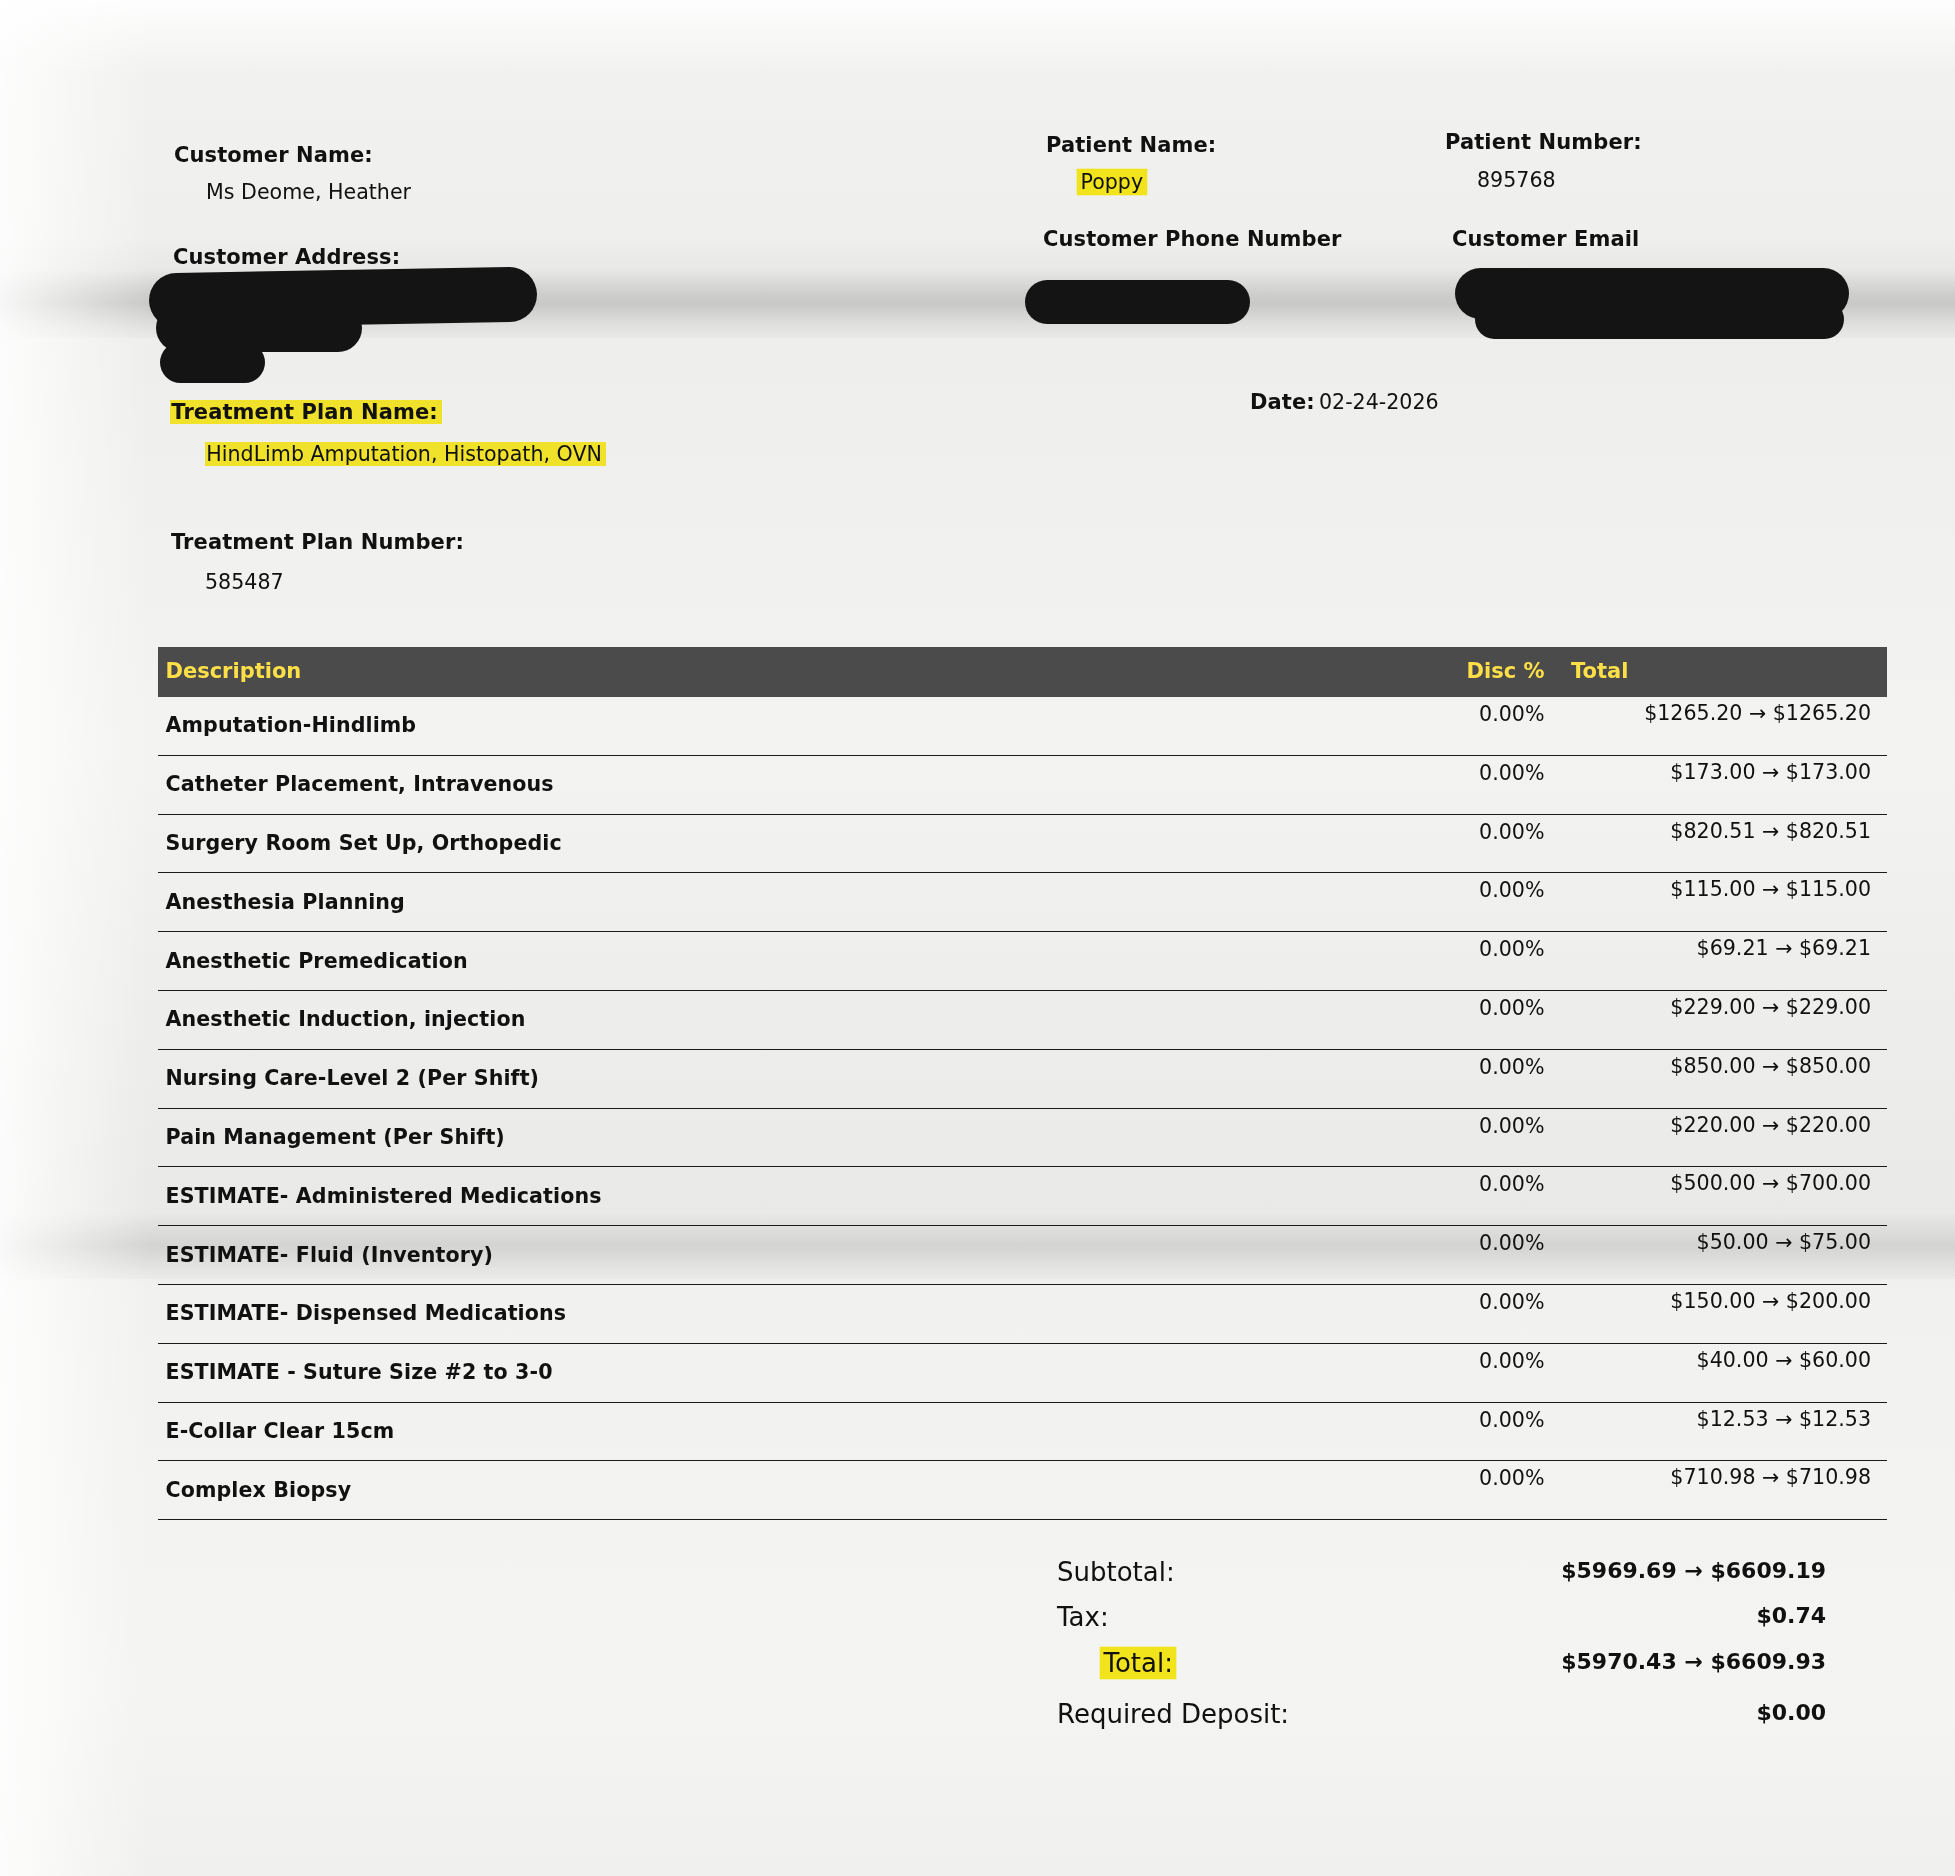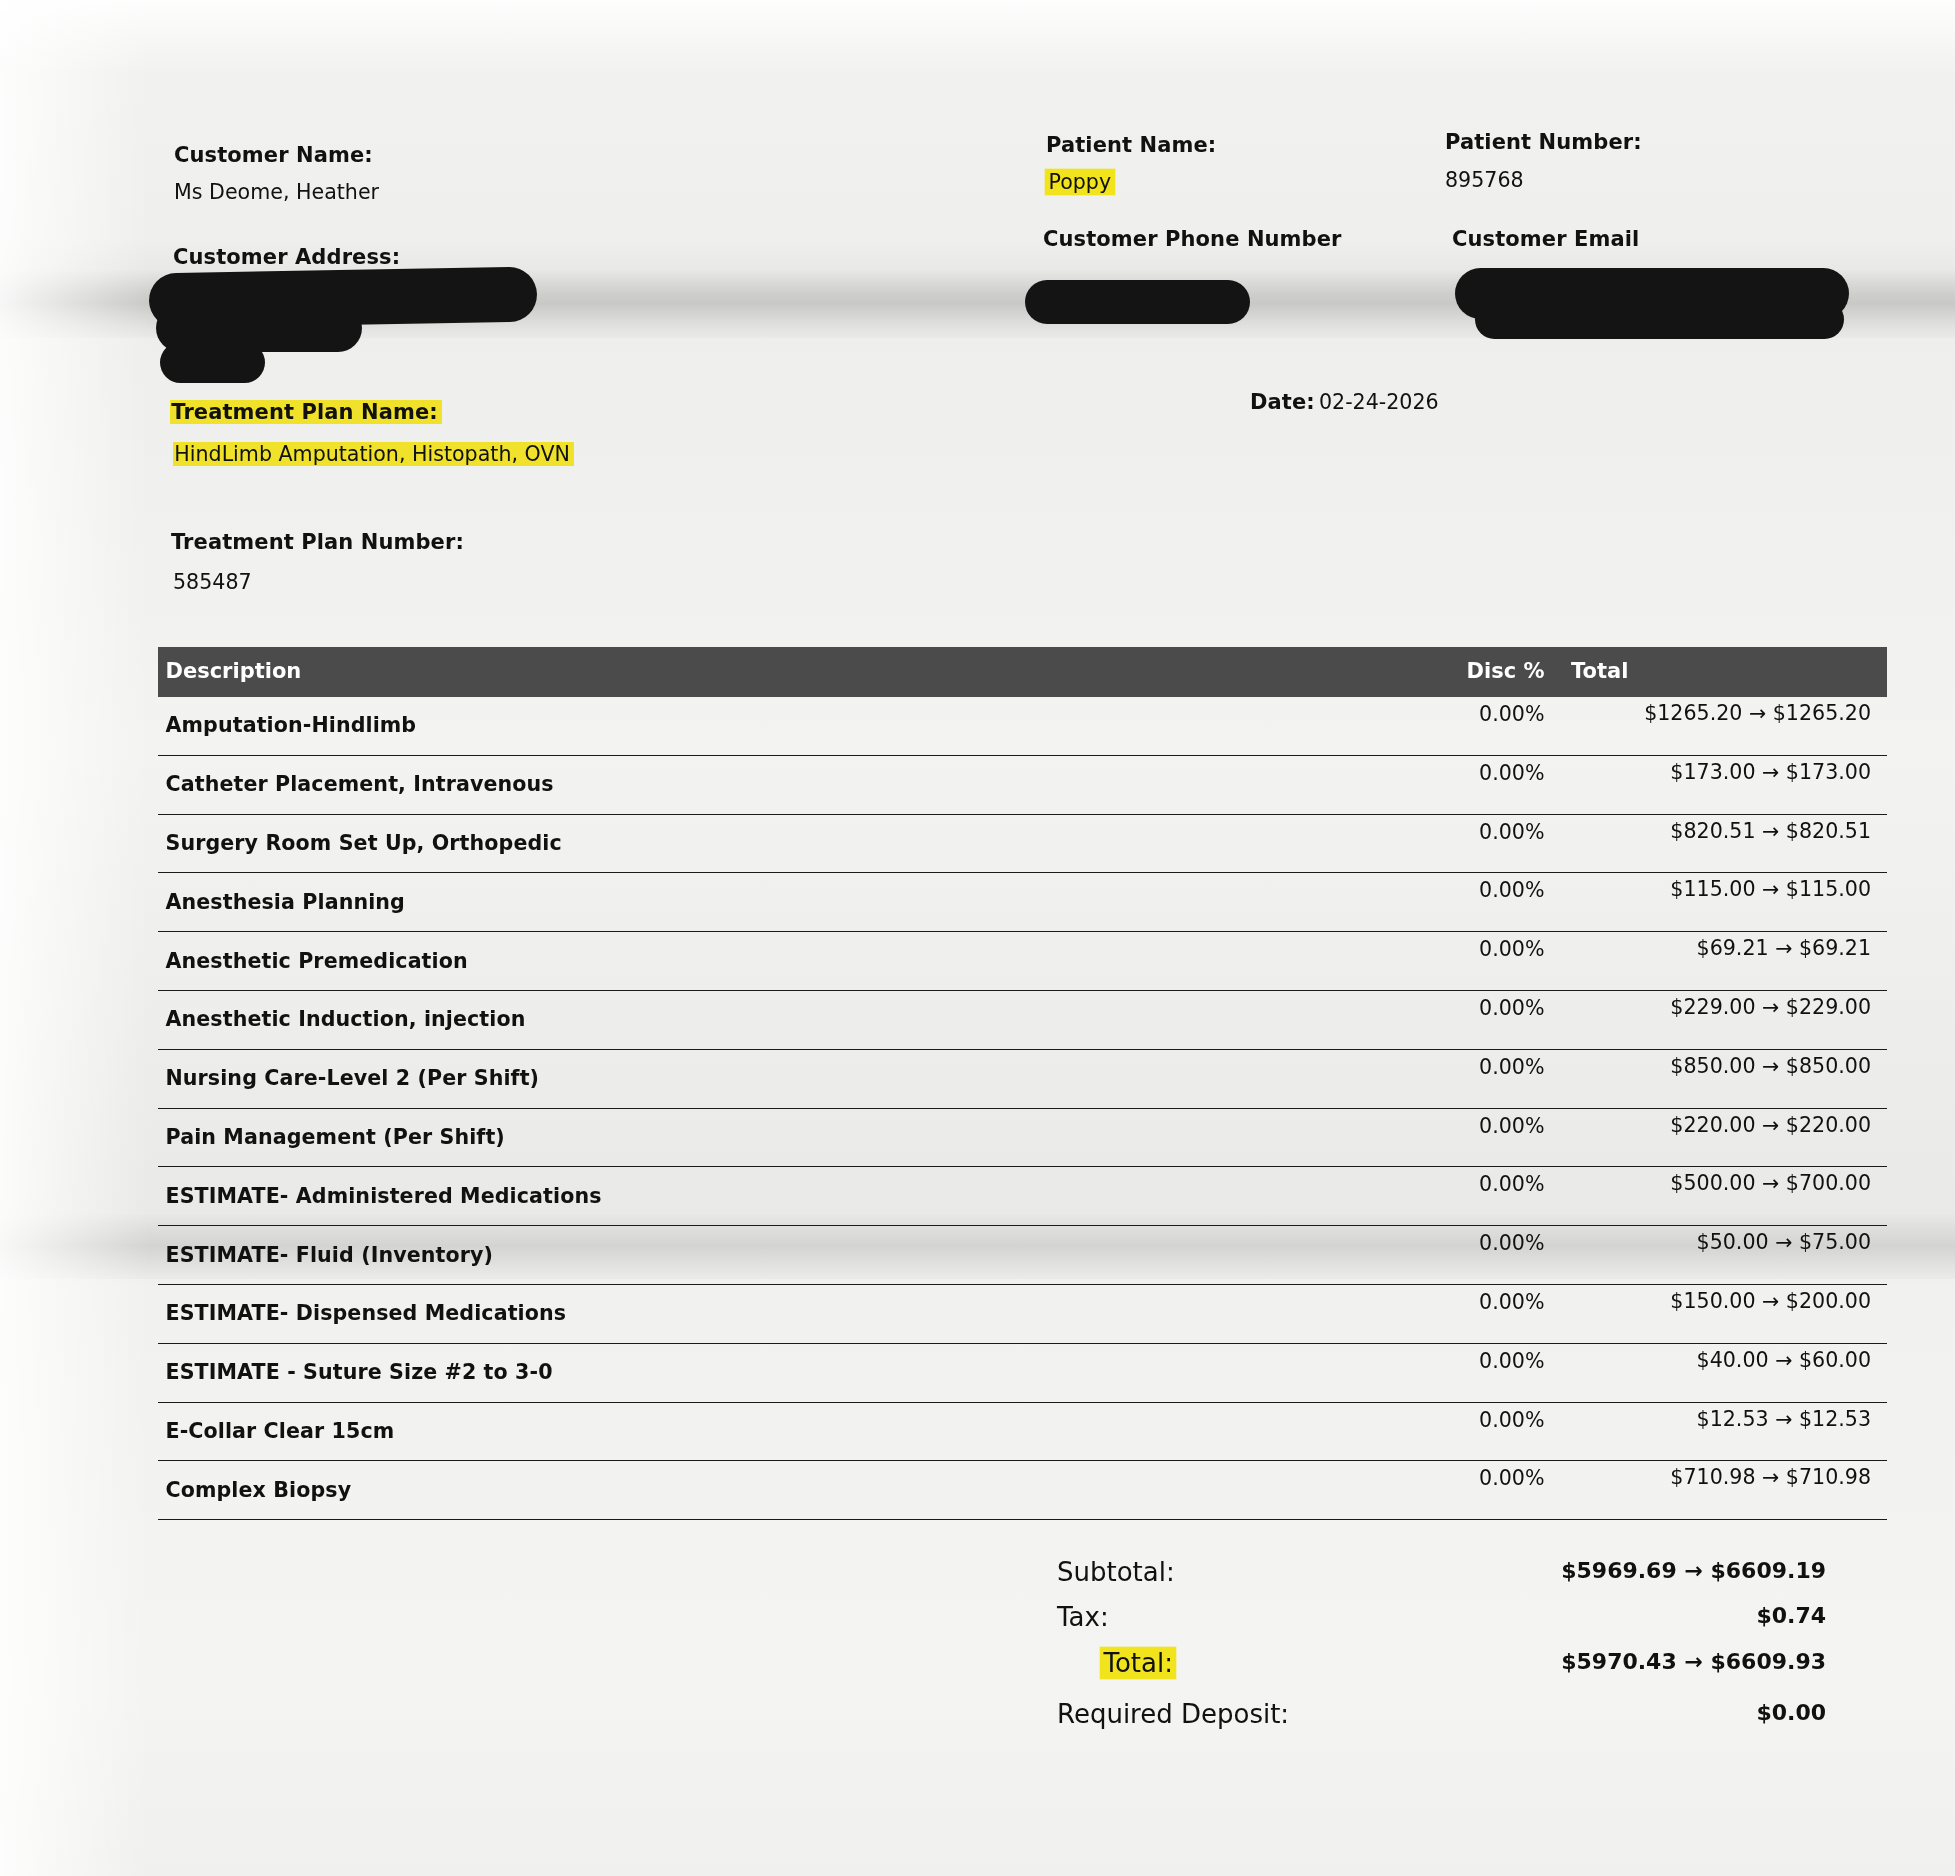--- a/index.html
+++ b/index.html
@@ -68,20 +68,21 @@
   }
 
   .lbl {
     font-weight: bold;
     font-size: 21px;
     letter-spacing: 0.1px;
   }
   .val {
     font-weight: normal;
     font-size: 20.6px;
+    margin-left: 32px;
   }
   .abs { position: absolute; }
 
   .hl {
     background: #f2e41c;
     box-shadow: 0 0 0 1.3px #f2e41c;
     padding: 0 2.5px;
   }
   .hl-soft {
     background: #f0e22a;
@@ -102,21 +103,21 @@
     top: 647px;
     width: 1664px;
   }
   table {
     width: 100%;
     border-collapse: collapse;
     table-layout: fixed;
   }
   thead th {
     background: #4b4b4b;
-    color: #ffffff;
+    color: #fde047;
     font-size: 21px;
     font-weight: bold;
     padding: 6.3px 7.5px 8.8px 7.5px;
     height: 35px;
     vertical-align: middle;
   }
   th.c-desc { text-align: left; width: 1101px; }
   th.c-disc { text-align: right; width: 263px; padding-right: 19px;}
   th.c-total { text-align: left; width: 300px; padding-right: 16.3px;}
 

